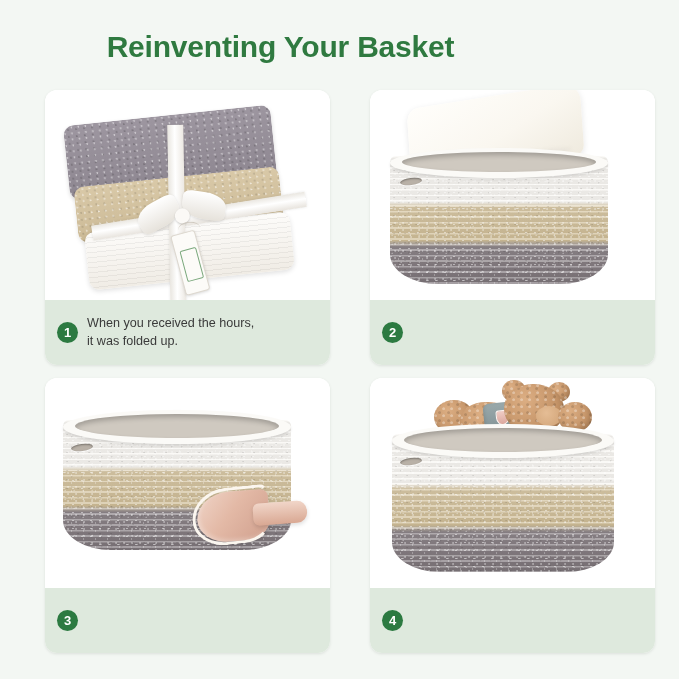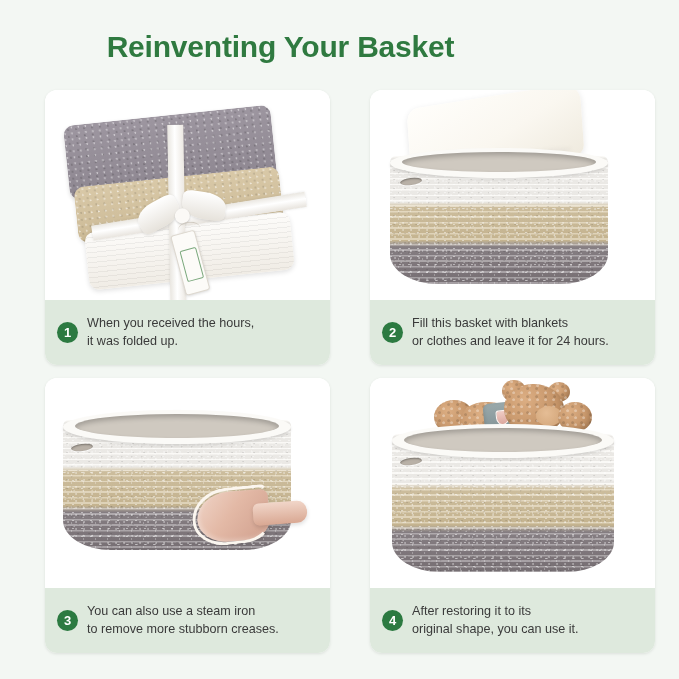--- a/index.html
+++ b/index.html
@@ -387,42 +387,38 @@
     <div class="photo">
       <div class="pillow"></div>
       <div class="basket" style="left:20px; top:66px; width:218px; height:128px;">
       </div>
       <div class="rim-lip" style="left:20px; top:58px; width:218px; height:30px;"></div>
       <div class="rim" style="left:32px; top:62px; width:194px; height:20px;"></div>
       <div class="handle-slot" style="left:30px; top:88px;"></div>
     </div>
     <div class="caption">
       <div class="badge">2</div>
-      <div class="cap-text">Fill this basket with blankets
-or clothes and leave it for 24 hours.</div>
     </div>
   </div>
 
   <div class="step-card c3">
     <div class="photo">
       <div class="basket" style="left:18px; top:42px; width:228px; height:130px;">
       </div>
       <div class="rim-lip" style="left:18px; top:32px; width:228px; height:34px;"></div>
       <div class="rim" style="left:30px; top:36px; width:204px; height:24px;"></div>
       <div class="handle-slot" style="left:26px; top:66px;"></div>
       <div class="iron">
         <div class="iron-sole"></div>
         <div class="iron-rim"></div>
         <div class="iron-handle"></div>
       </div>
     </div>
     <div class="caption">
       <div class="badge">3</div>
-      <div class="cap-text">You can also use a steam iron
-to remove more stubborn creases.</div>
     </div>
   </div>
 
   <div class="step-card c4">
     <div class="photo">
       <div class="bear">
         <div class="bear-part bear-arm">
             <div class="bear-tex"></div>
           </div>
         <div class="bear-part bear-body">
@@ -445,18 +441,16 @@
           </div>
       </div>
       <div class="basket" style="left:22px; top:56px; width:222px; height:138px;">
       </div>
       <div class="rim-lip" style="left:22px; top:46px; width:222px; height:34px;"></div>
       <div class="rim" style="left:34px; top:50px; width:198px; height:24px;"></div>
       <div class="handle-slot" style="left:30px; top:80px;"></div>
     </div>
     <div class="caption">
       <div class="badge">4</div>
-      <div class="cap-text">After restoring it to its
-original shape, you can use it.</div>
     </div>
   </div>
 
 </div>
 
 </body></html>

